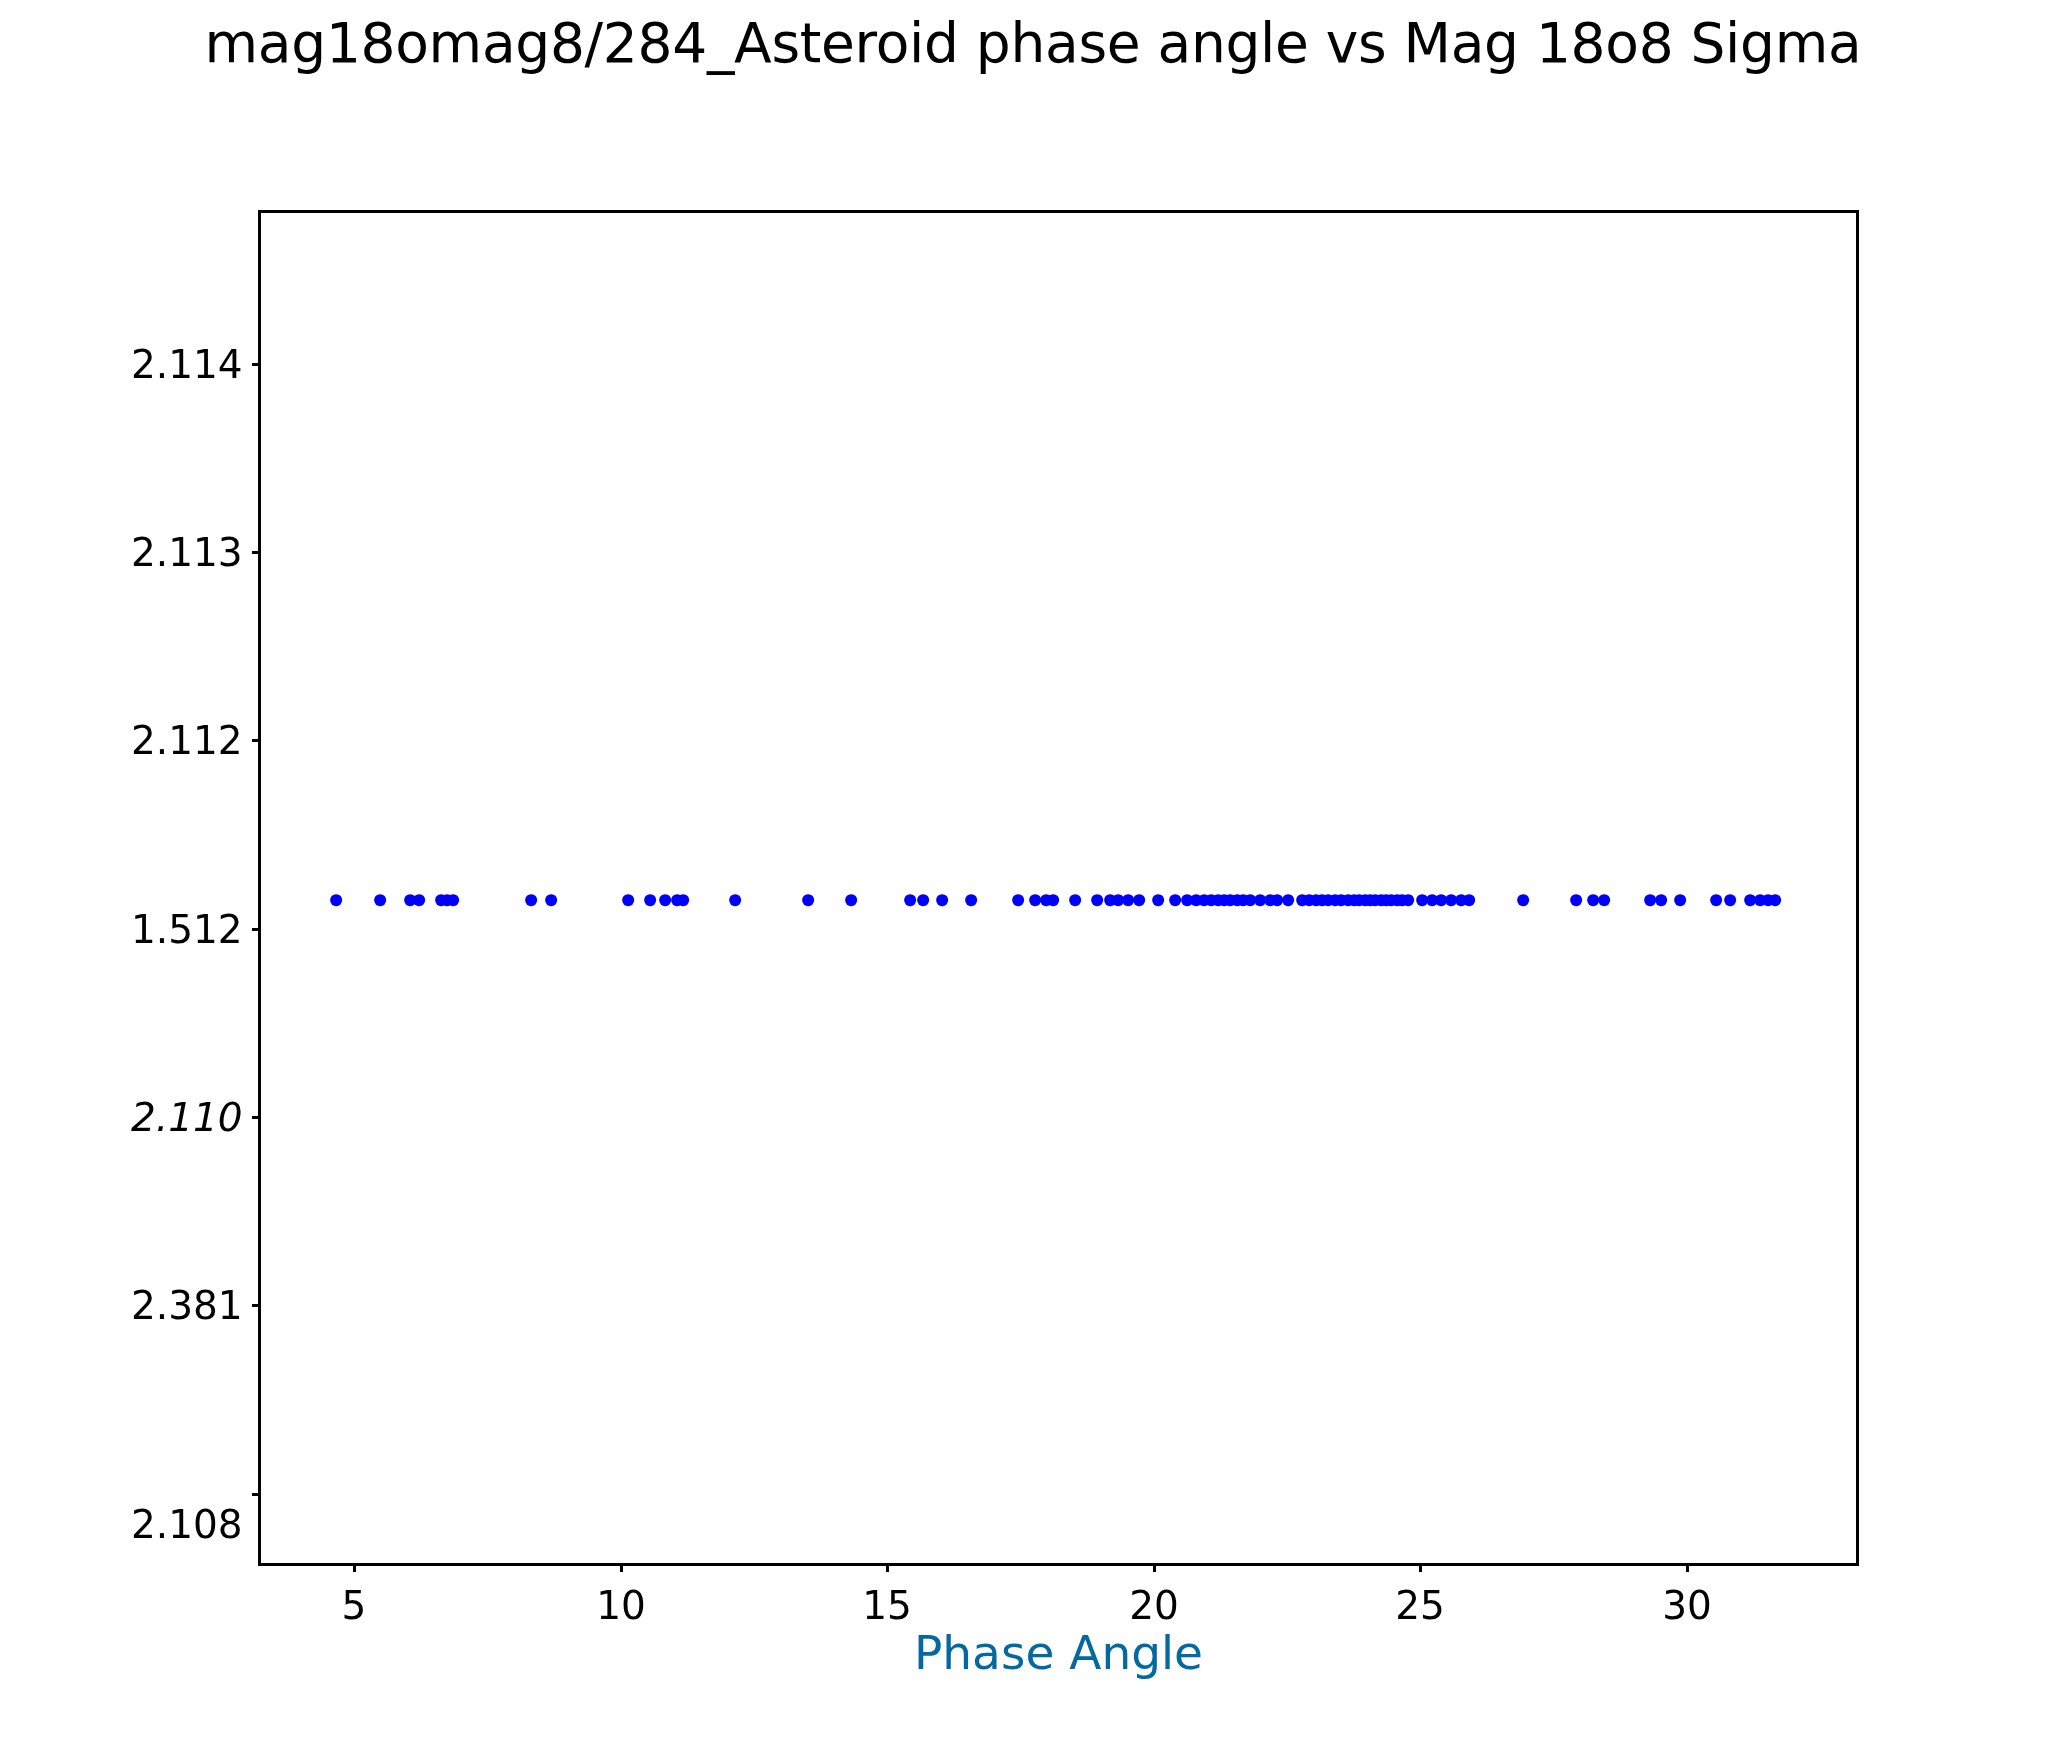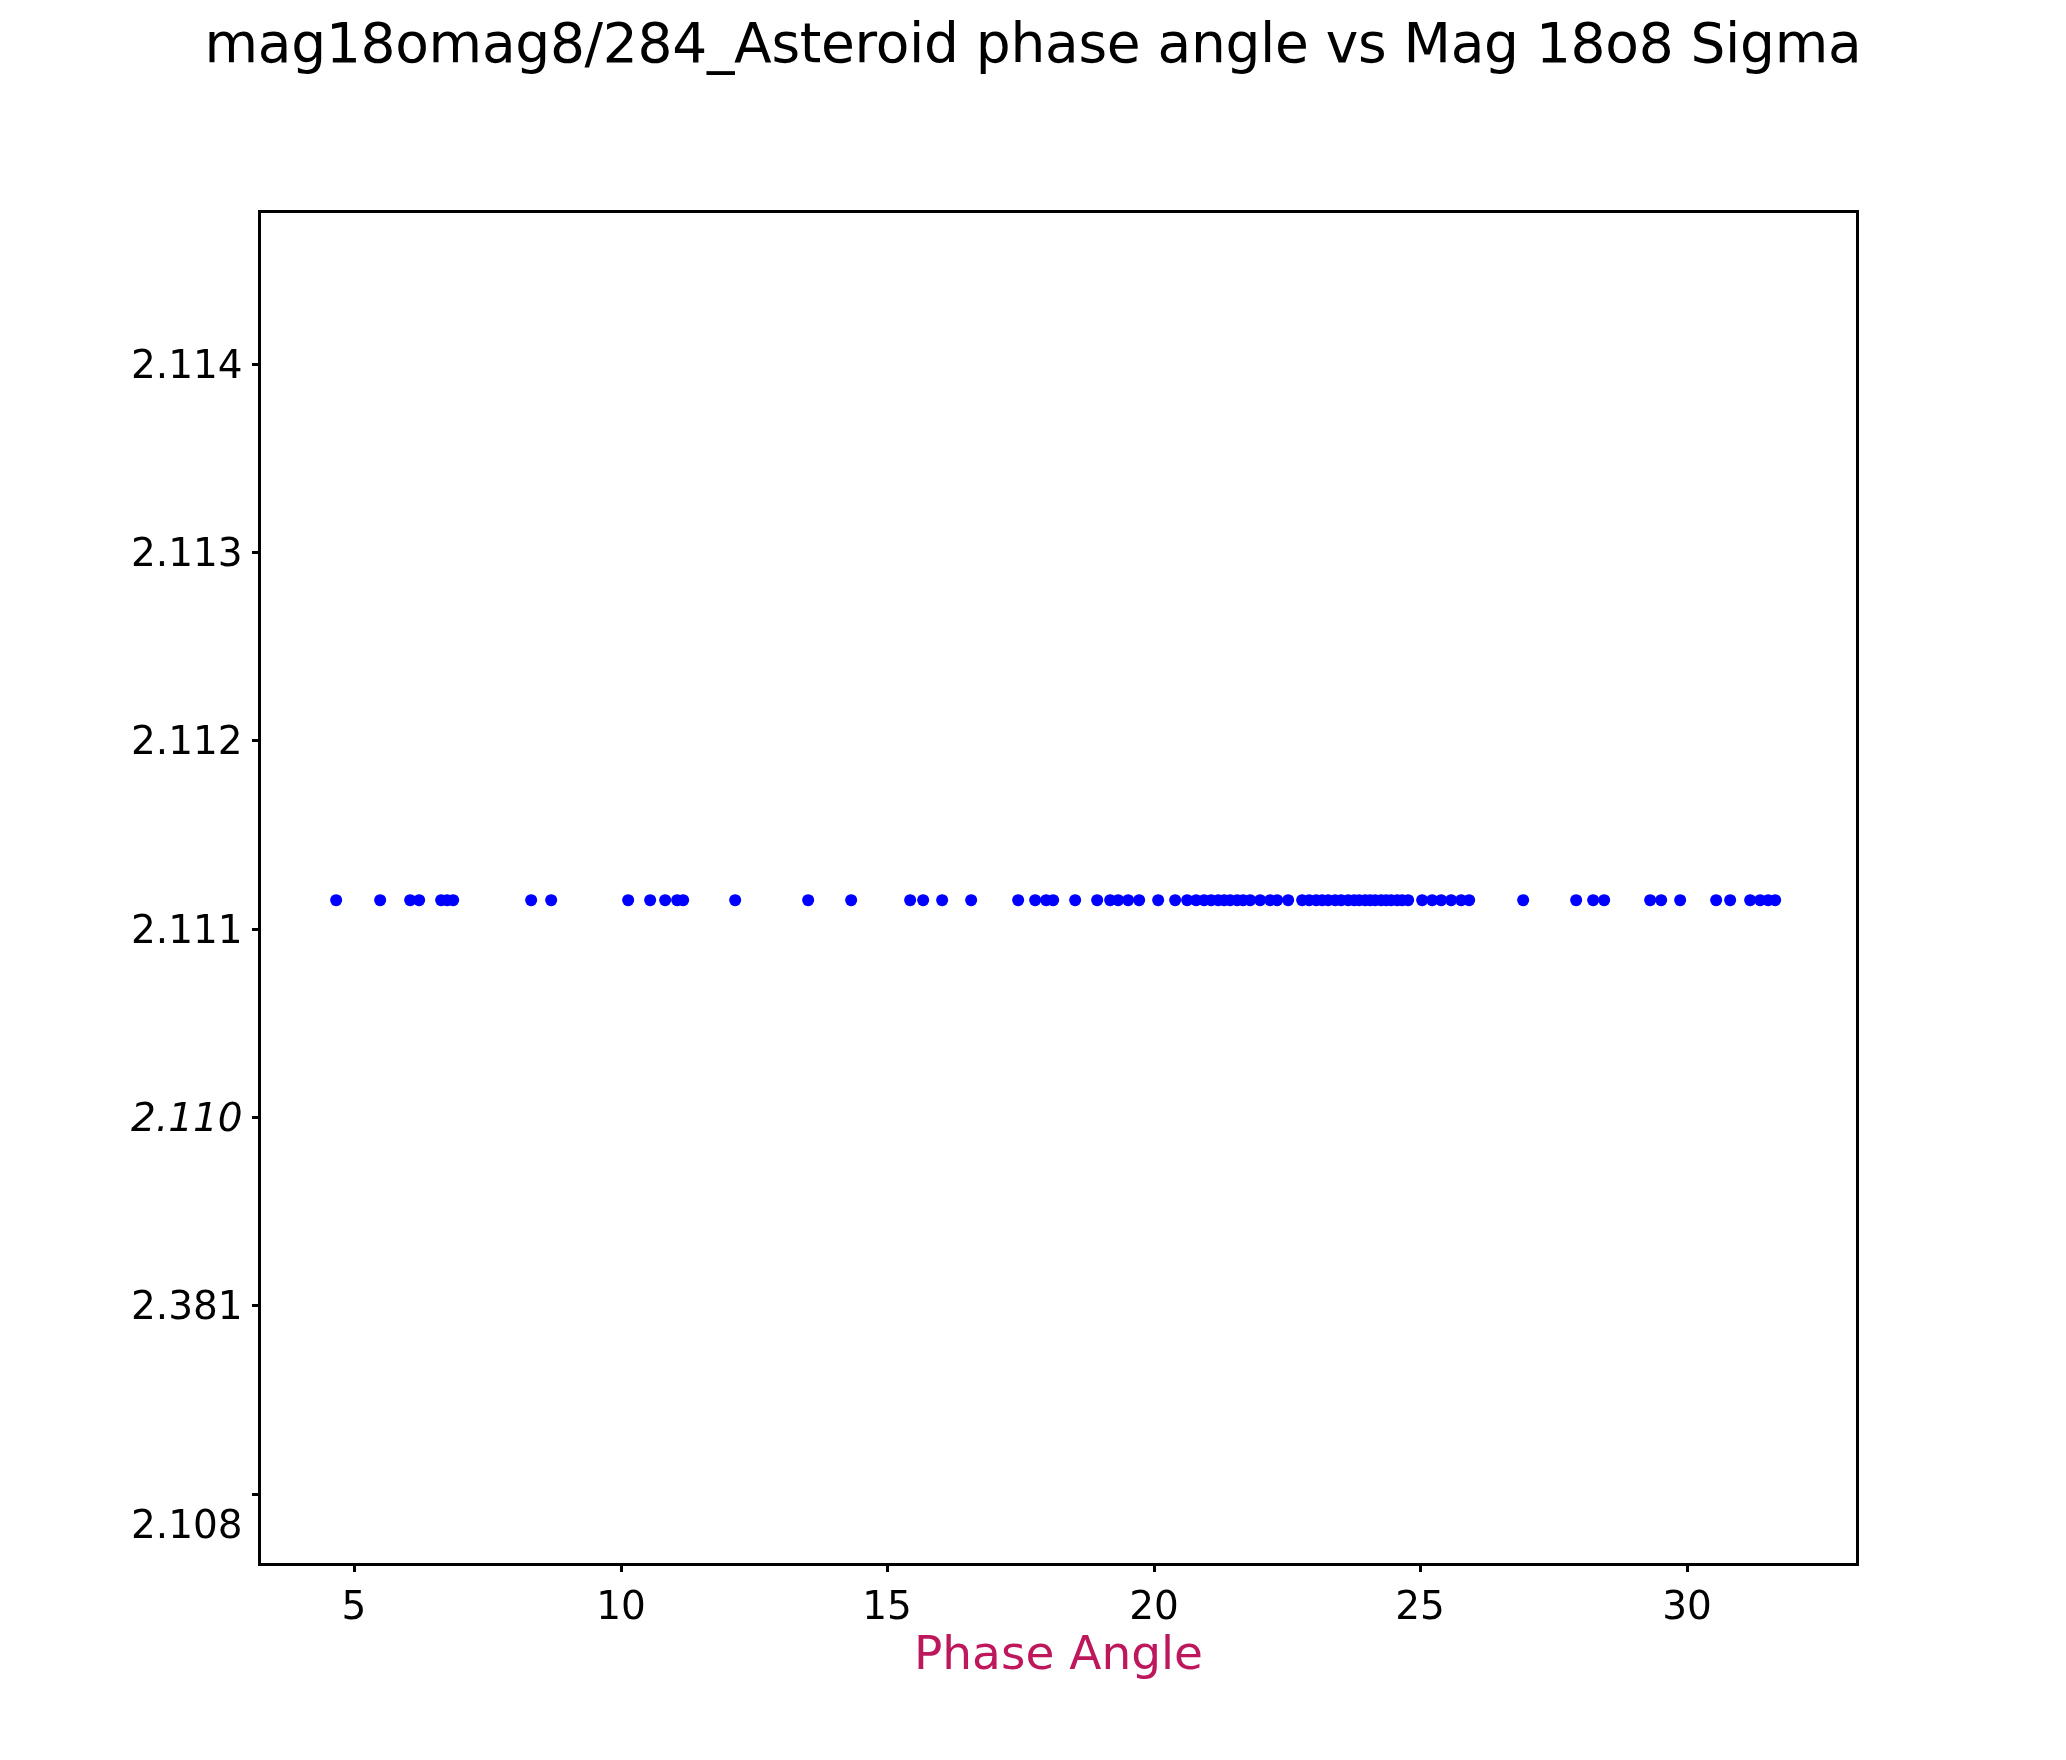--- a/index.html
+++ b/index.html
@@ -109,21 +109,21 @@
 
   
   #xlabel {
     position: absolute;
     left: 258px;
     top: 1625px;
     width: 1601px;
     text-align: center;
     font-size: 47px;
     font-family: "DejaVu Sans", sans-serif;
-    color: #be185d;
+    color: #0369a1;
     white-space: nowrap;
   }
 
   #ylabel {
     position: absolute;
     left: 63px;
     top: 210px;
     width: 1356px;
     height: 61px;
     transform: rotate(-90deg);
@@ -232,21 +232,21 @@
         <div class="data-point" style="left: 1514px; top: 687px; background: rgb(0, 0, 255); width: 11.7px; height: 11.7px;"></div>
       </div>
     <div id="ytick-layer">
         <div class="ytick-mark" style="top: 1280px;"></div>
         <div class="ytick-label" style="top: 1311px;">2.108</div>
         <div class="ytick-mark" style="top: 1091px;"></div>
         <div class="ytick-label" style="top: 1092px;">2.381</div>
         <div class="ytick-mark" style="top: 903px;"></div>
         <div class="ytick-label" style="top: 904px; font-style: italic;">2.110</div>
         <div class="ytick-mark" style="top: 715px;"></div>
-        <div class="ytick-label" style="top: 716px;">2.111</div>
+        <div class="ytick-label" style="top: 716px;">1.512</div>
         <div class="ytick-mark" style="top: 526px;"></div>
         <div class="ytick-label" style="top: 527px; text-align: center;">2.112</div>
         <div class="ytick-mark" style="top: 338px;"></div>
         <div class="ytick-label" style="top: 339px;">2.113</div>
         <div class="ytick-mark" style="top: 150px;"></div>
         <div class="ytick-label" style="top: 151px;">2.114</div>
       </div>
     <div id="xtick-layer">
         <div class="xtick-mark" style="left: 92px;"></div>
         <div class="xtick-label" style="left: 93px;">5</div>

